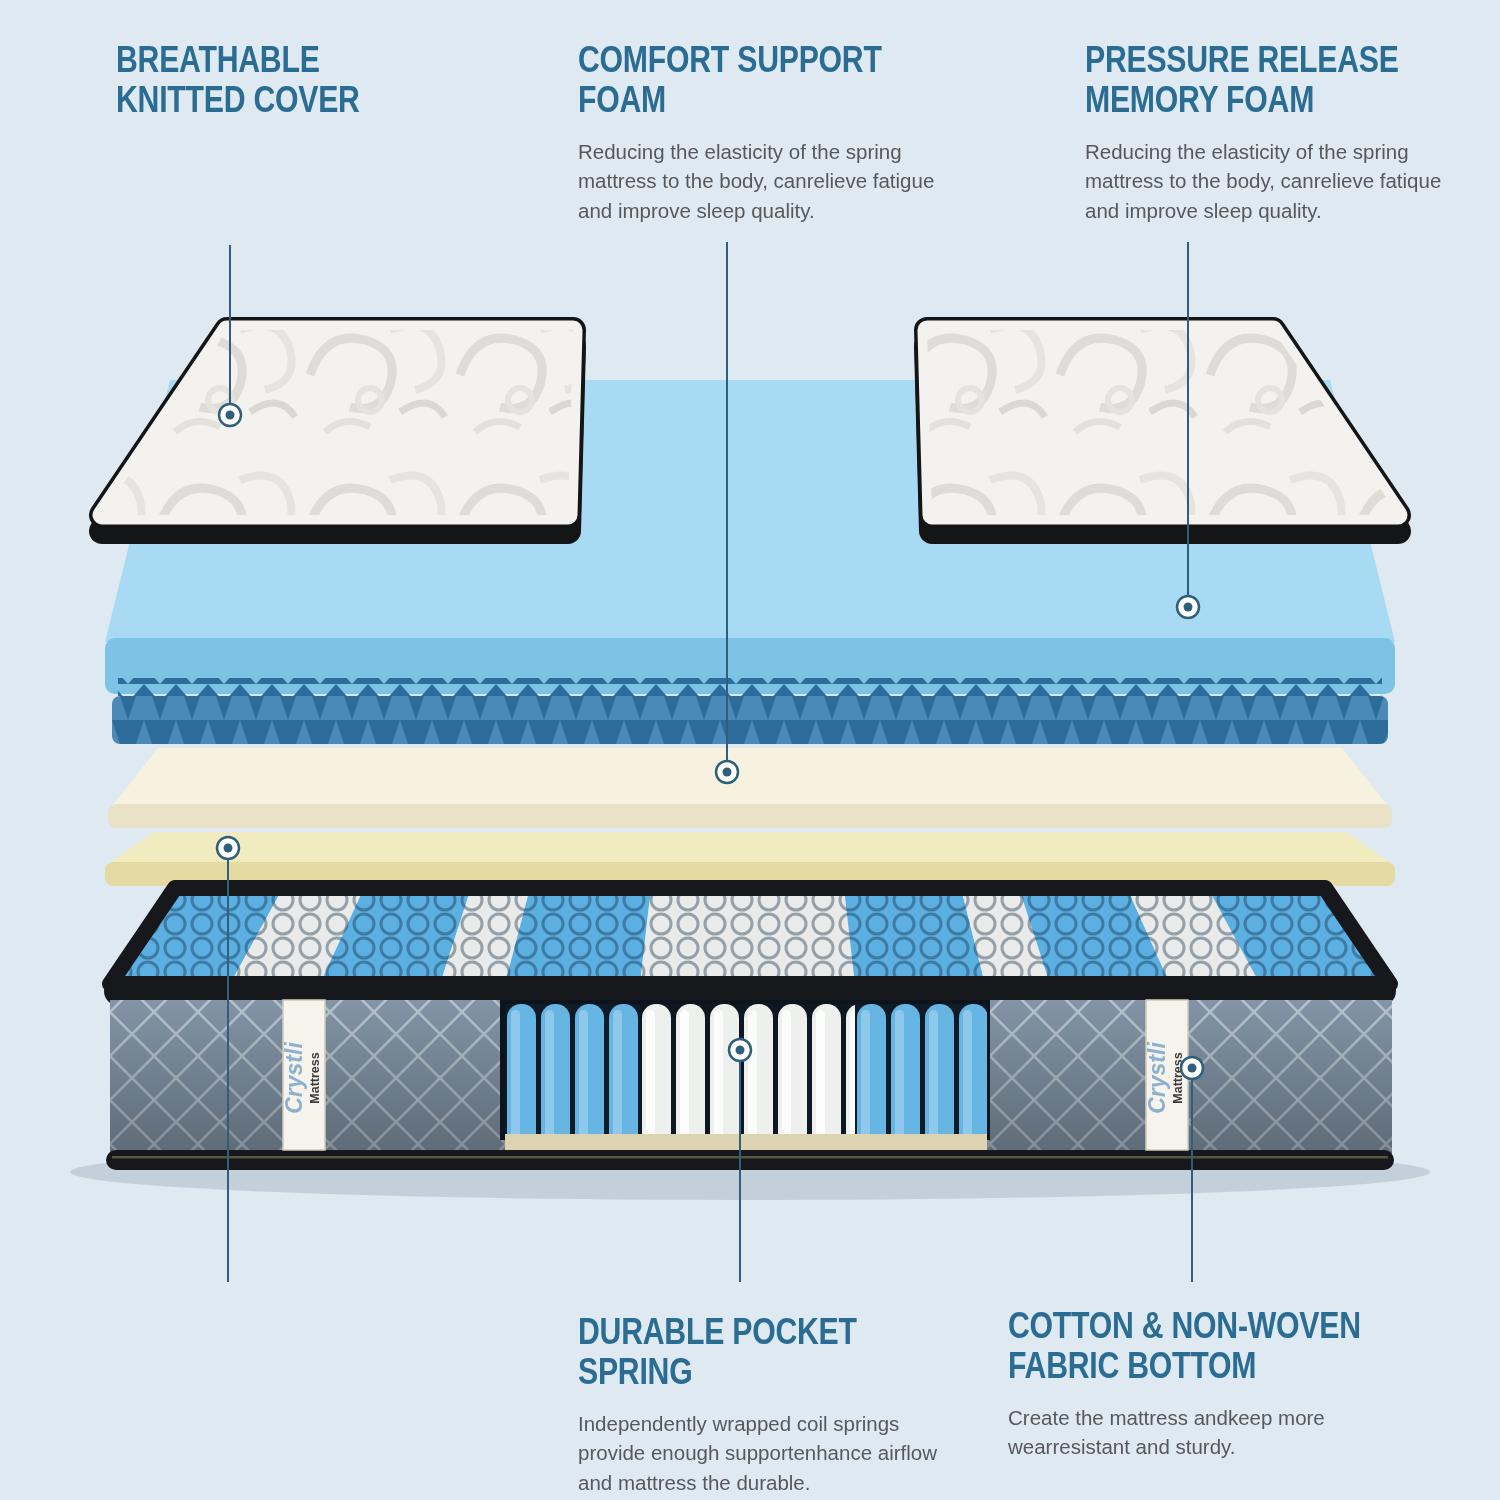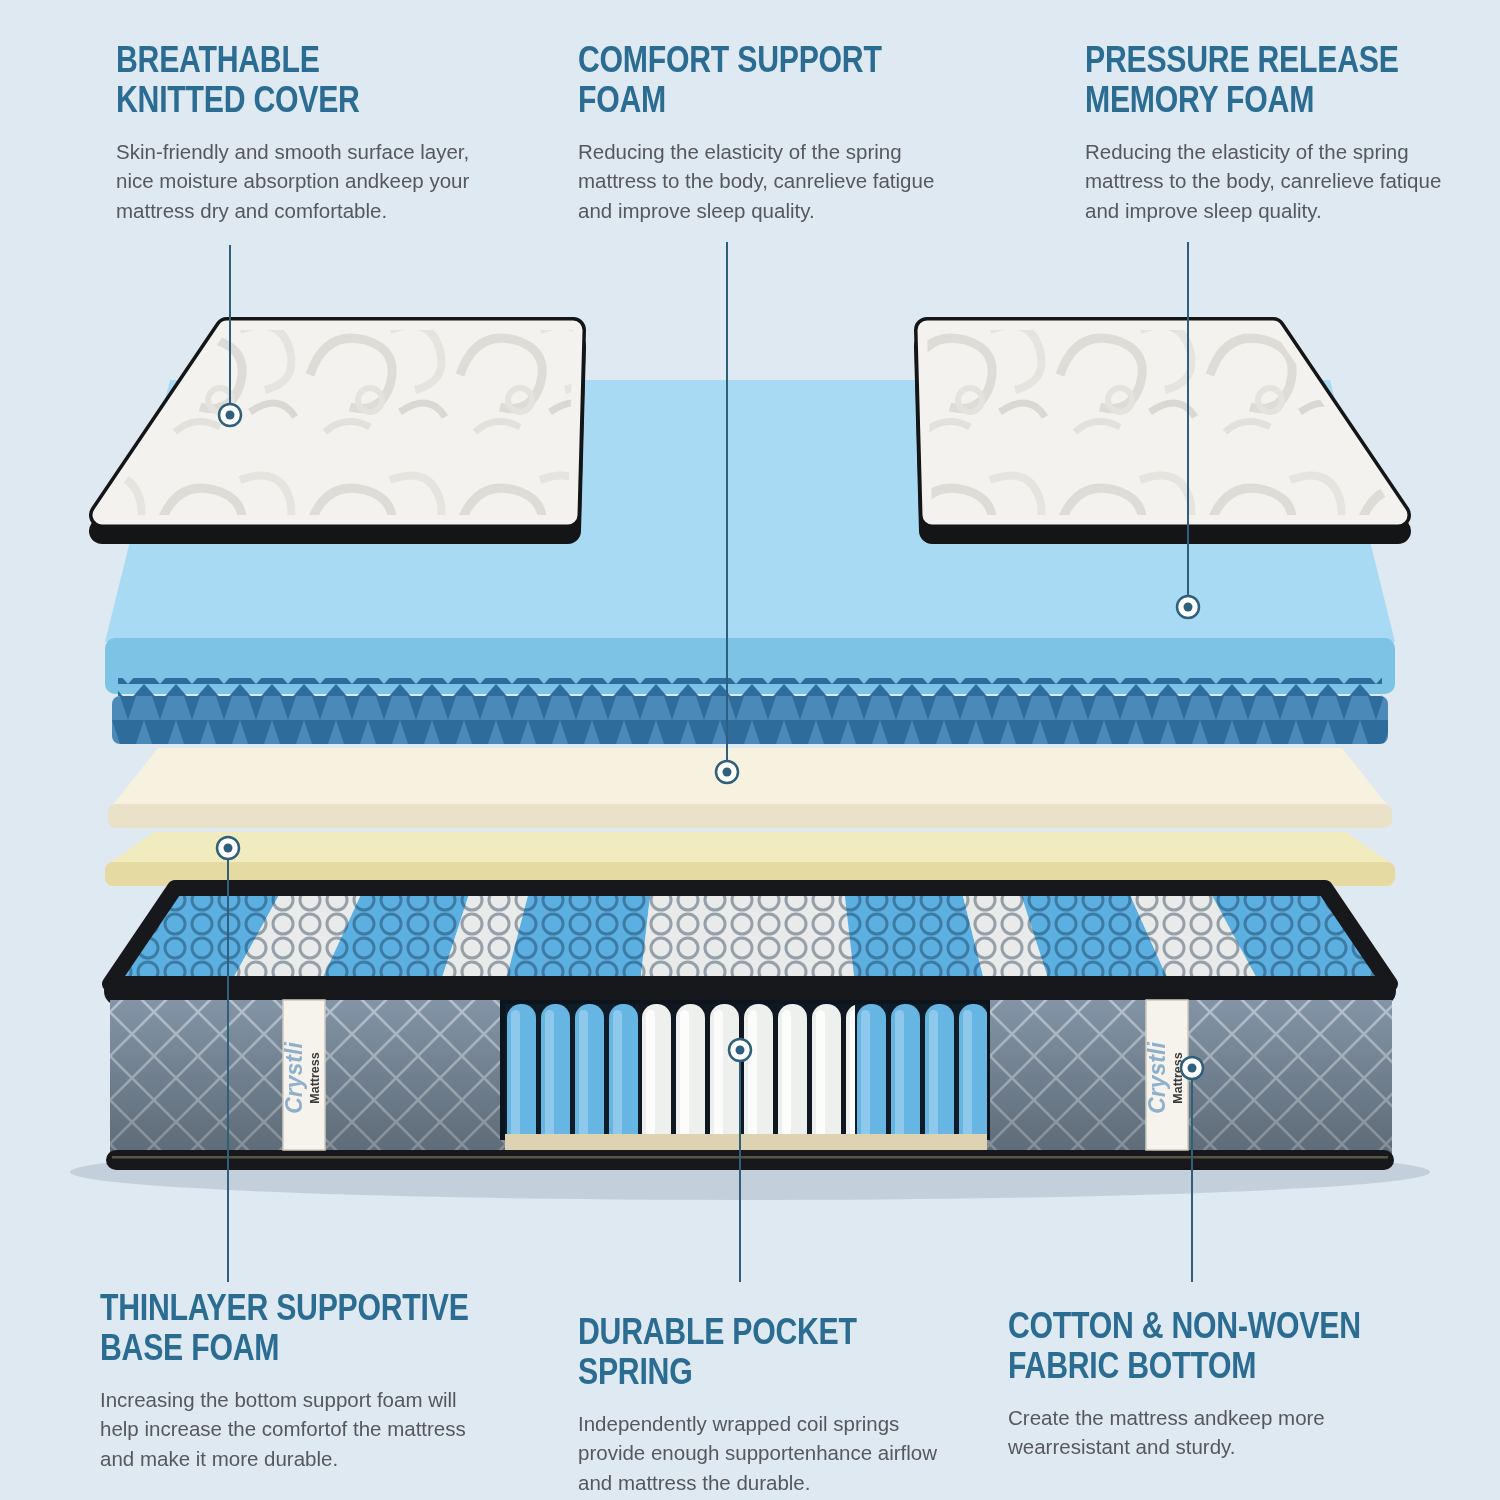--- a/index.html
+++ b/index.html
@@ -196,37 +196,32 @@
       </g>
       <g>
         <circle cx="1192" cy="1068" r="11" fill="#ffffff" stroke-width="2.5"></circle>
           <circle cx="1192" cy="1068" r="4.5" fill="#2f5f7a" stroke="none"></circle>
       </g>
     </g>
   </svg>
 
   <div class="co co1">
     <h2><span>BREATHABLE</span><br><span>KNITTED COVER</span></h2>
-    <p>Skin-friendly and smooth surface layer, nice moisture absorption andkeep your mattress dry and comfortable.</p>
   </div>
 
   <div class="co co2">
     <h2><span>COMFORT SUPPORT</span><br><span>FOAM</span></h2>
     <p>Reducing the elasticity of the spring mattress to the body, canrelieve fatigue and improve sleep quality.</p>
   </div>
 
   <div class="co co3">
     <h2><span>PRESSURE RELEASE</span><br><span>MEMORY FOAM</span></h2>
     <p>Reducing the elasticity of the spring mattress to the body, canrelieve fatique and improve sleep quality.</p>
   </div>
 
-  <div class="co co4">
-    <h2><span>THINLAYER SUPPORTIVE</span><br><span>BASE FOAM</span></h2>
-    <p>Increasing the bottom support foam will help increase the comfortof the mattress and make it more durable.</p>
-  </div>
 
   <div class="co co5">
     <h2><span>DURABLE POCKET</span><br><span>SPRING</span></h2>
     <p>Independently wrapped coil springs provide enough supportenhance airflow and mattress the durable.</p>
   </div>
 
   <div class="co co6">
     <h2><span>COTTON &amp; NON-WOVEN</span><br><span>FABRIC BOTTOM</span></h2>
     <p>Create the mattress andkeep more wearresistant and sturdy.</p>
   </div>

